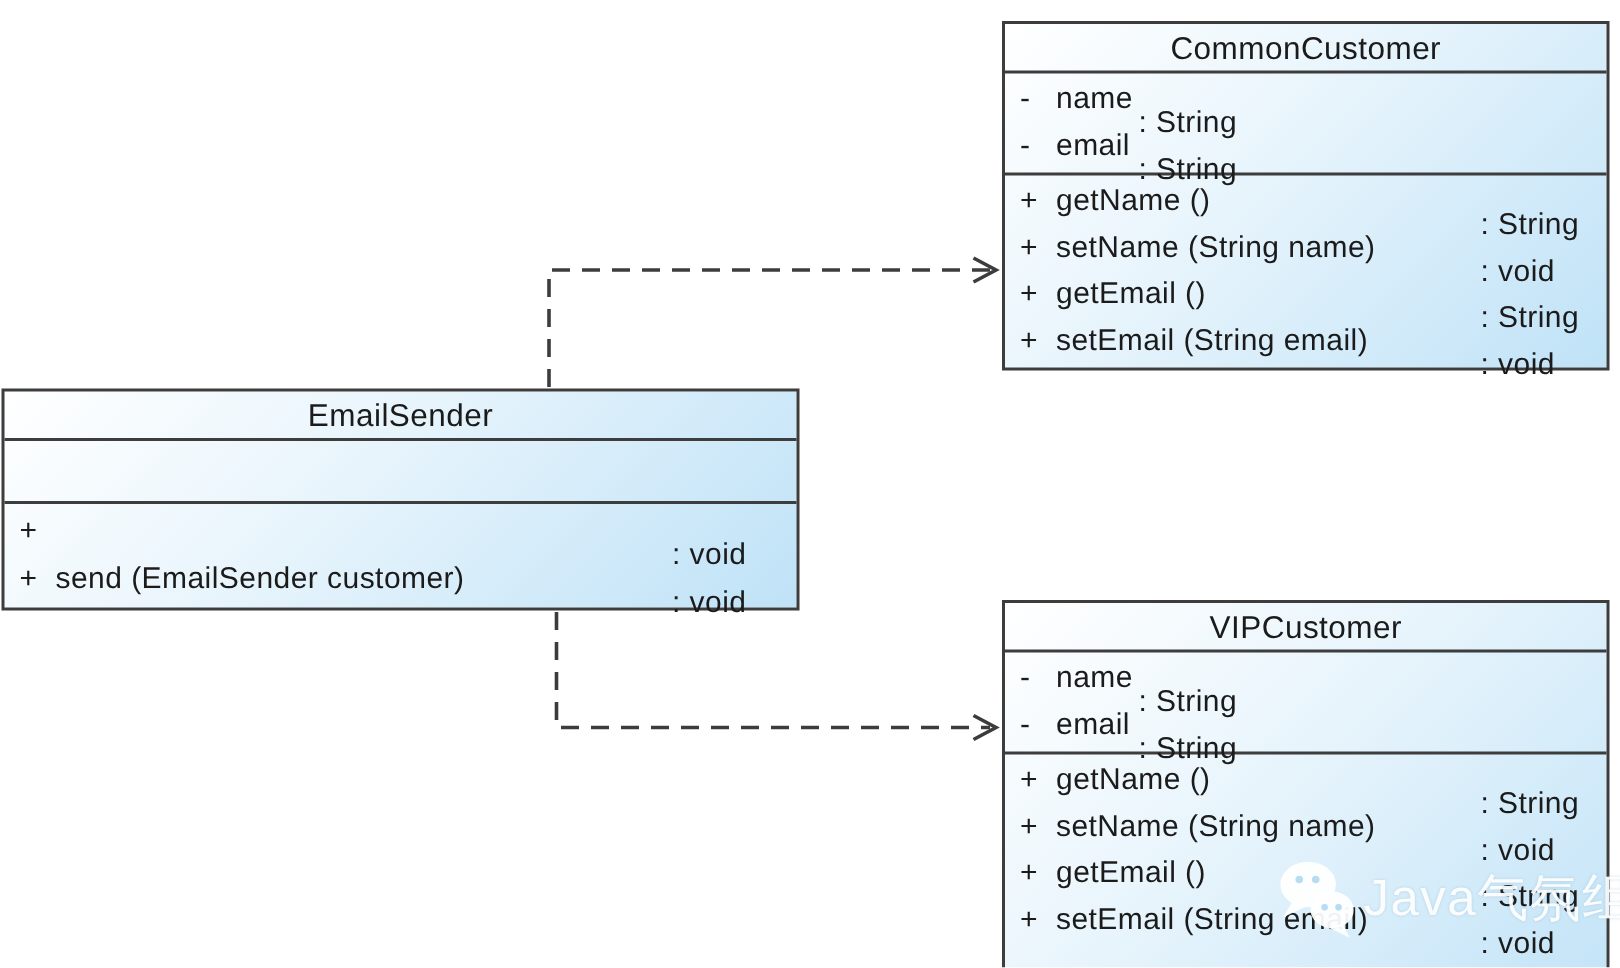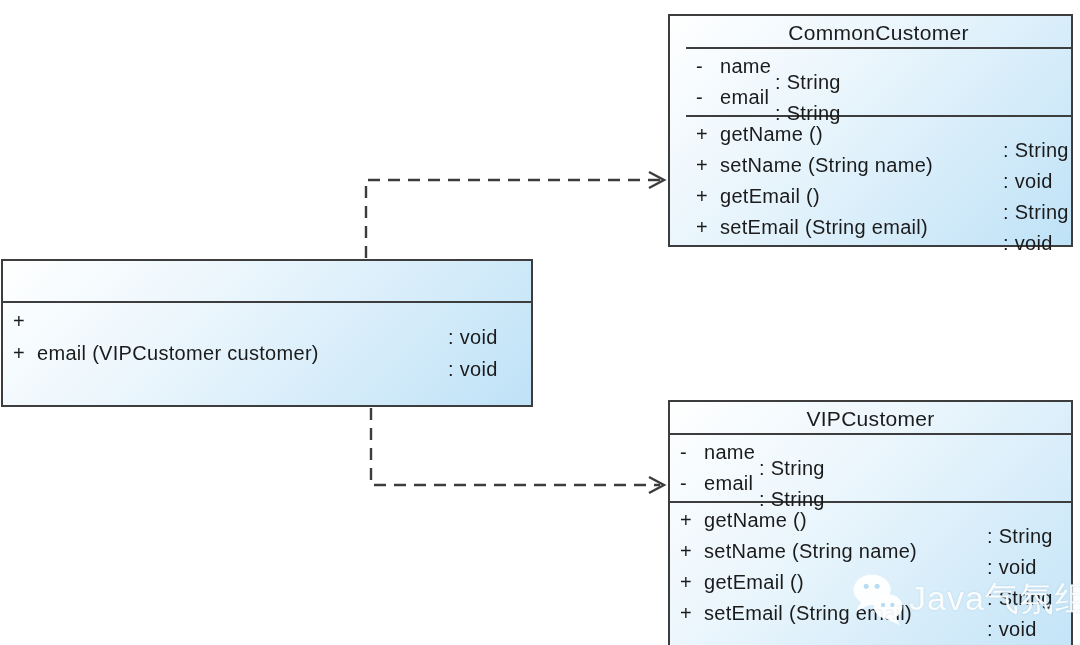--- a/index.html
+++ b/index.html
@@ -43,21 +43,21 @@
     white-space: nowrap;
   }
   .m-row .vis { width: 24px; flex: 0 0 24px; }
   .m-row .tp  { position: absolute; top: 16px; }
 
   
   .cls-common .cls-attrs .tp,  .cls-vip .cls-attrs .tp  { left: 89px;  }
   .cls-common .cls-methods .tp,.cls-vip .cls-methods .tp{ left: 317px; }
   .cls-sender .cls-methods .tp { left: 445px; }
 
-  .cls-common { left: 668px; top: 14px;  width: 405px; height: 233px; padding-left: 16px; }
+  .cls-common { left: 668px; top: 14px;  width: 405px; height: 233px; }
   .cls-common .cls-attrs   { height: 68px; }
   .cls-common .cls-methods { height: 126px; }
 
   .cls-sender { left: 1px; top: 259px; width: 532px; height: 148px; }
   .cls-sender .cls-attrs   { height: 42px; }
   .cls-sender .cls-methods { height: 67px; }
   .cls-sender .m-row { line-height: 32px; }
 
   .cls-vip { left: 668px; top: 400px; width: 405px; height: 296px; }
   .cls-vip .cls-attrs   { height: 68px; }
@@ -139,29 +139,30 @@
       </div>
       <div class="m-row">
         <span class="vis">+</span>
         <span class="nm">setEmail (String email)</span>
         <span class="tp">: void</span>
       </div>
     </div>
   </div>
 
   <div class="uml-class cls-sender">
+    <div class="cls-title">EmailSender</div>
     <div class="cls-attrs"></div>
     <div class="cls-methods">
       <div class="m-row">
         <span class="vis">+</span>
         <span class="tp">: void</span>
       </div>
       <div class="m-row">
         <span class="vis">+</span>
-        <span class="nm">email (VIPCustomer customer)</span>
+        <span class="nm">send (EmailSender customer)</span>
         <span class="tp">: void</span>
       </div>
     </div>
   </div>
 
   <div class="uml-class cls-vip">
     <div class="cls-title">VIPCustomer</div>
     <div class="cls-attrs">
       <div class="m-row">
         <span class="vis">-</span>

